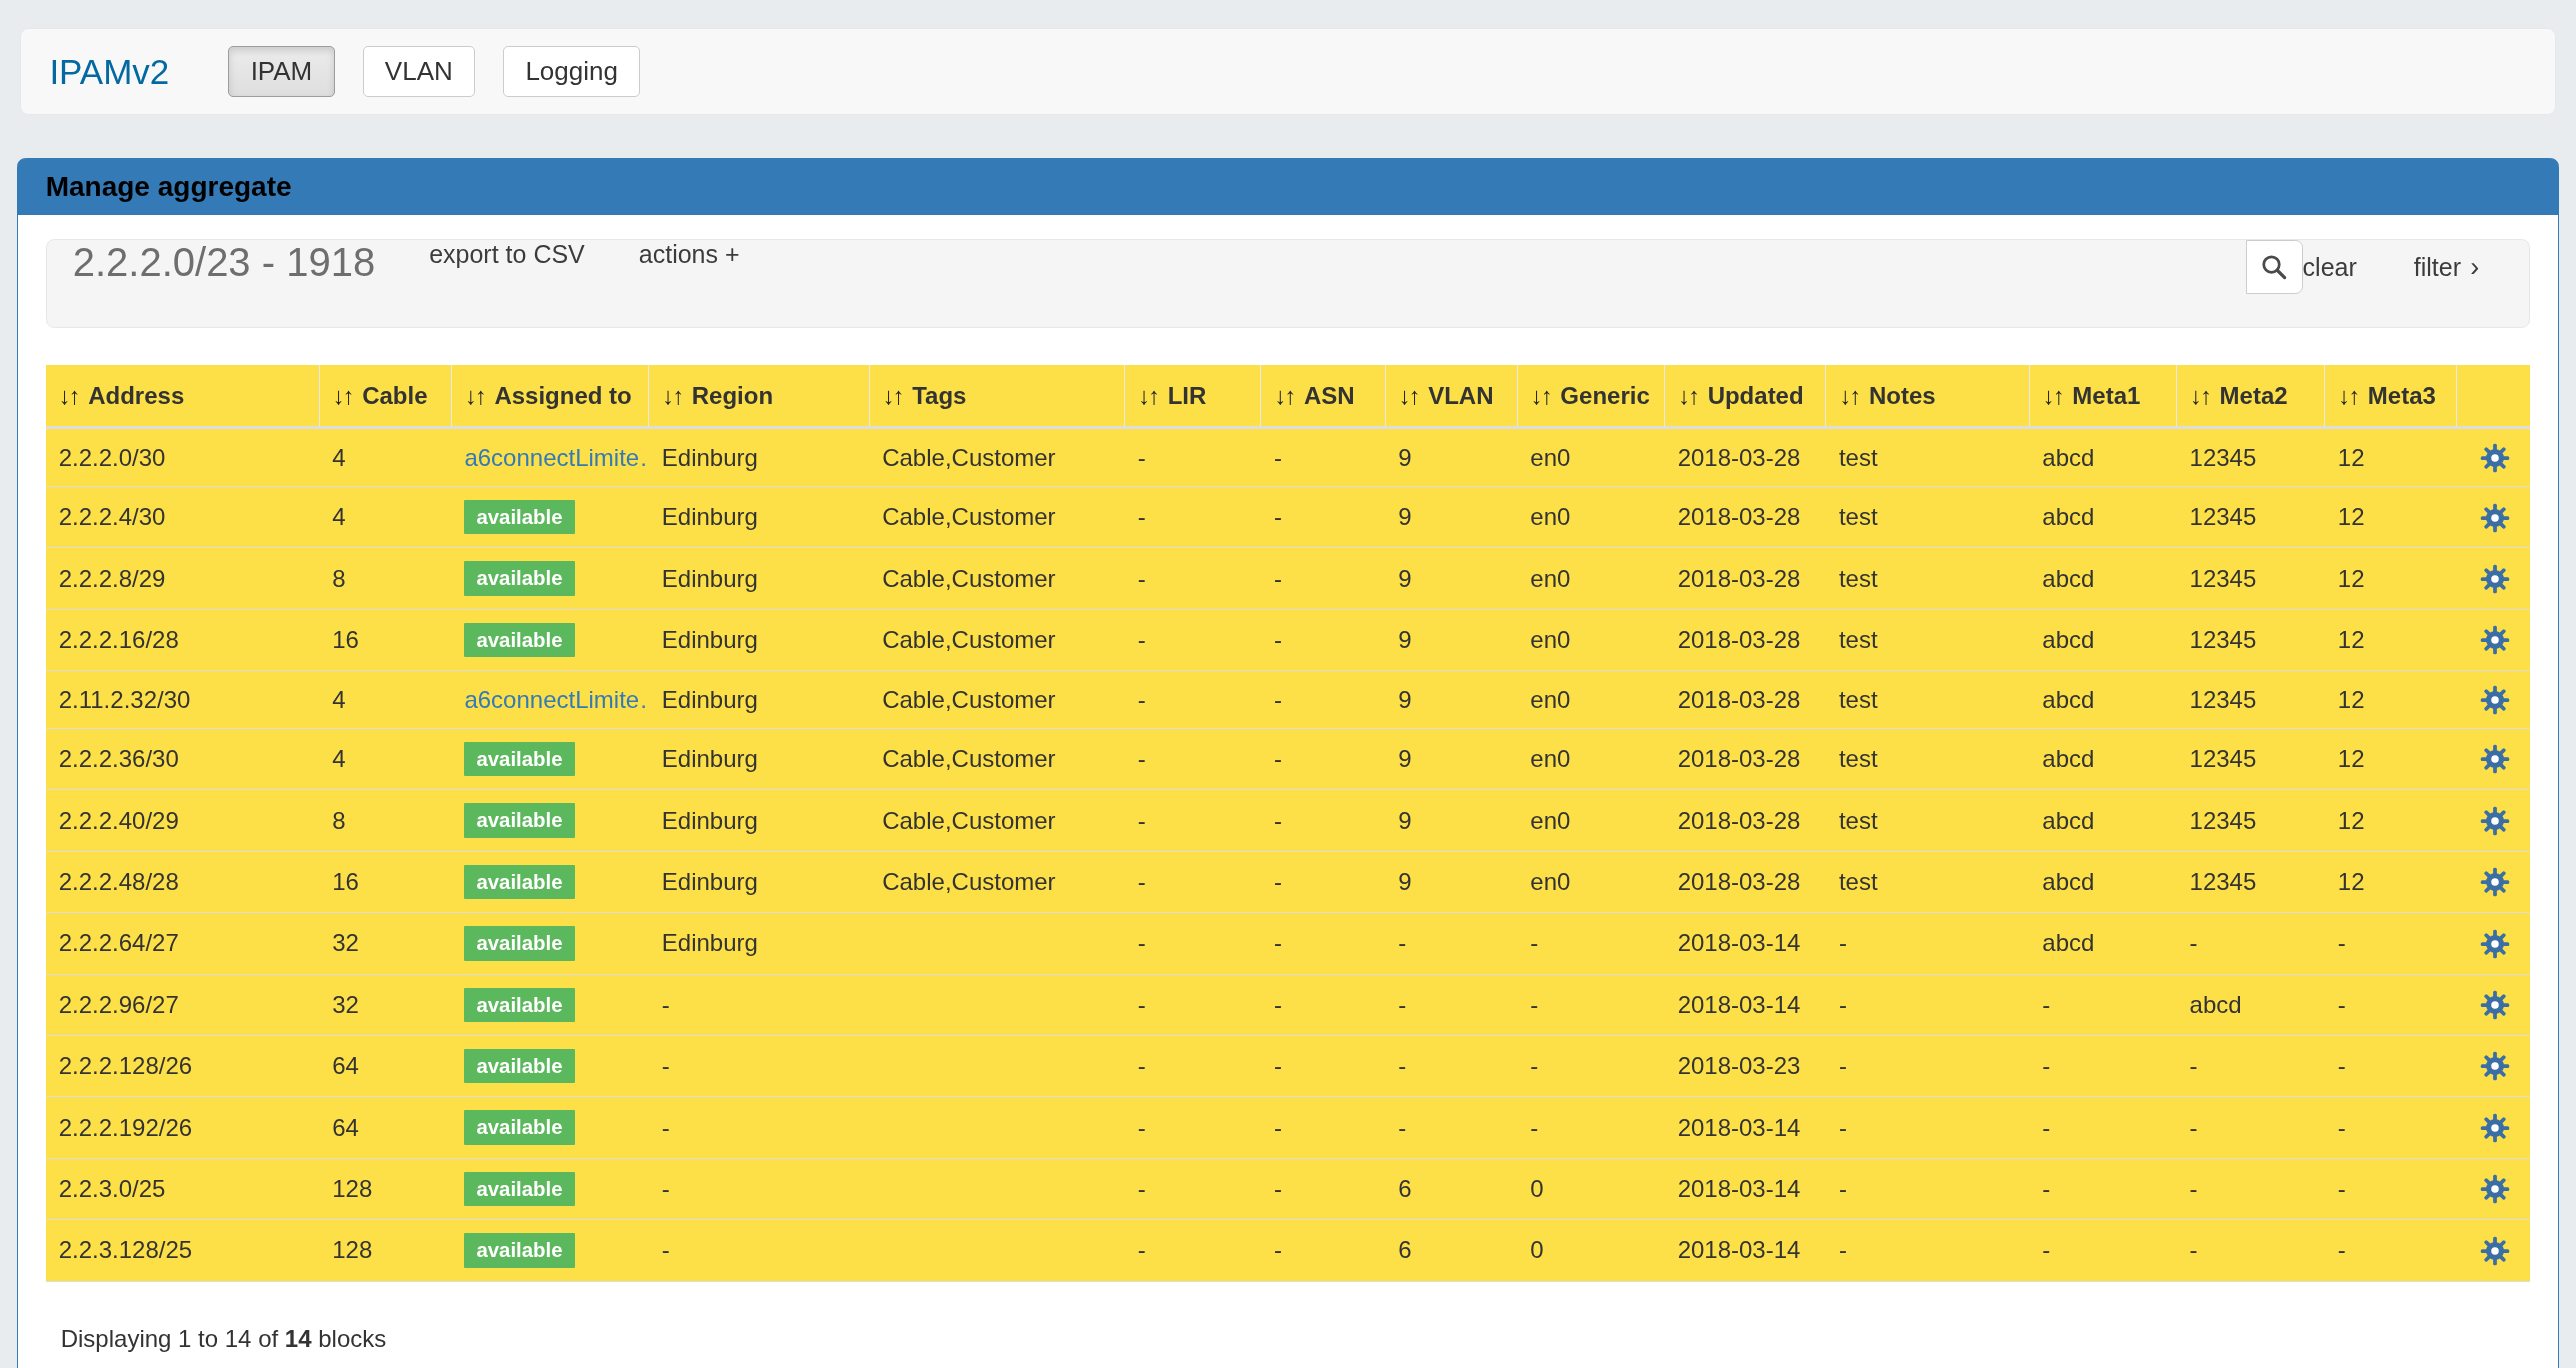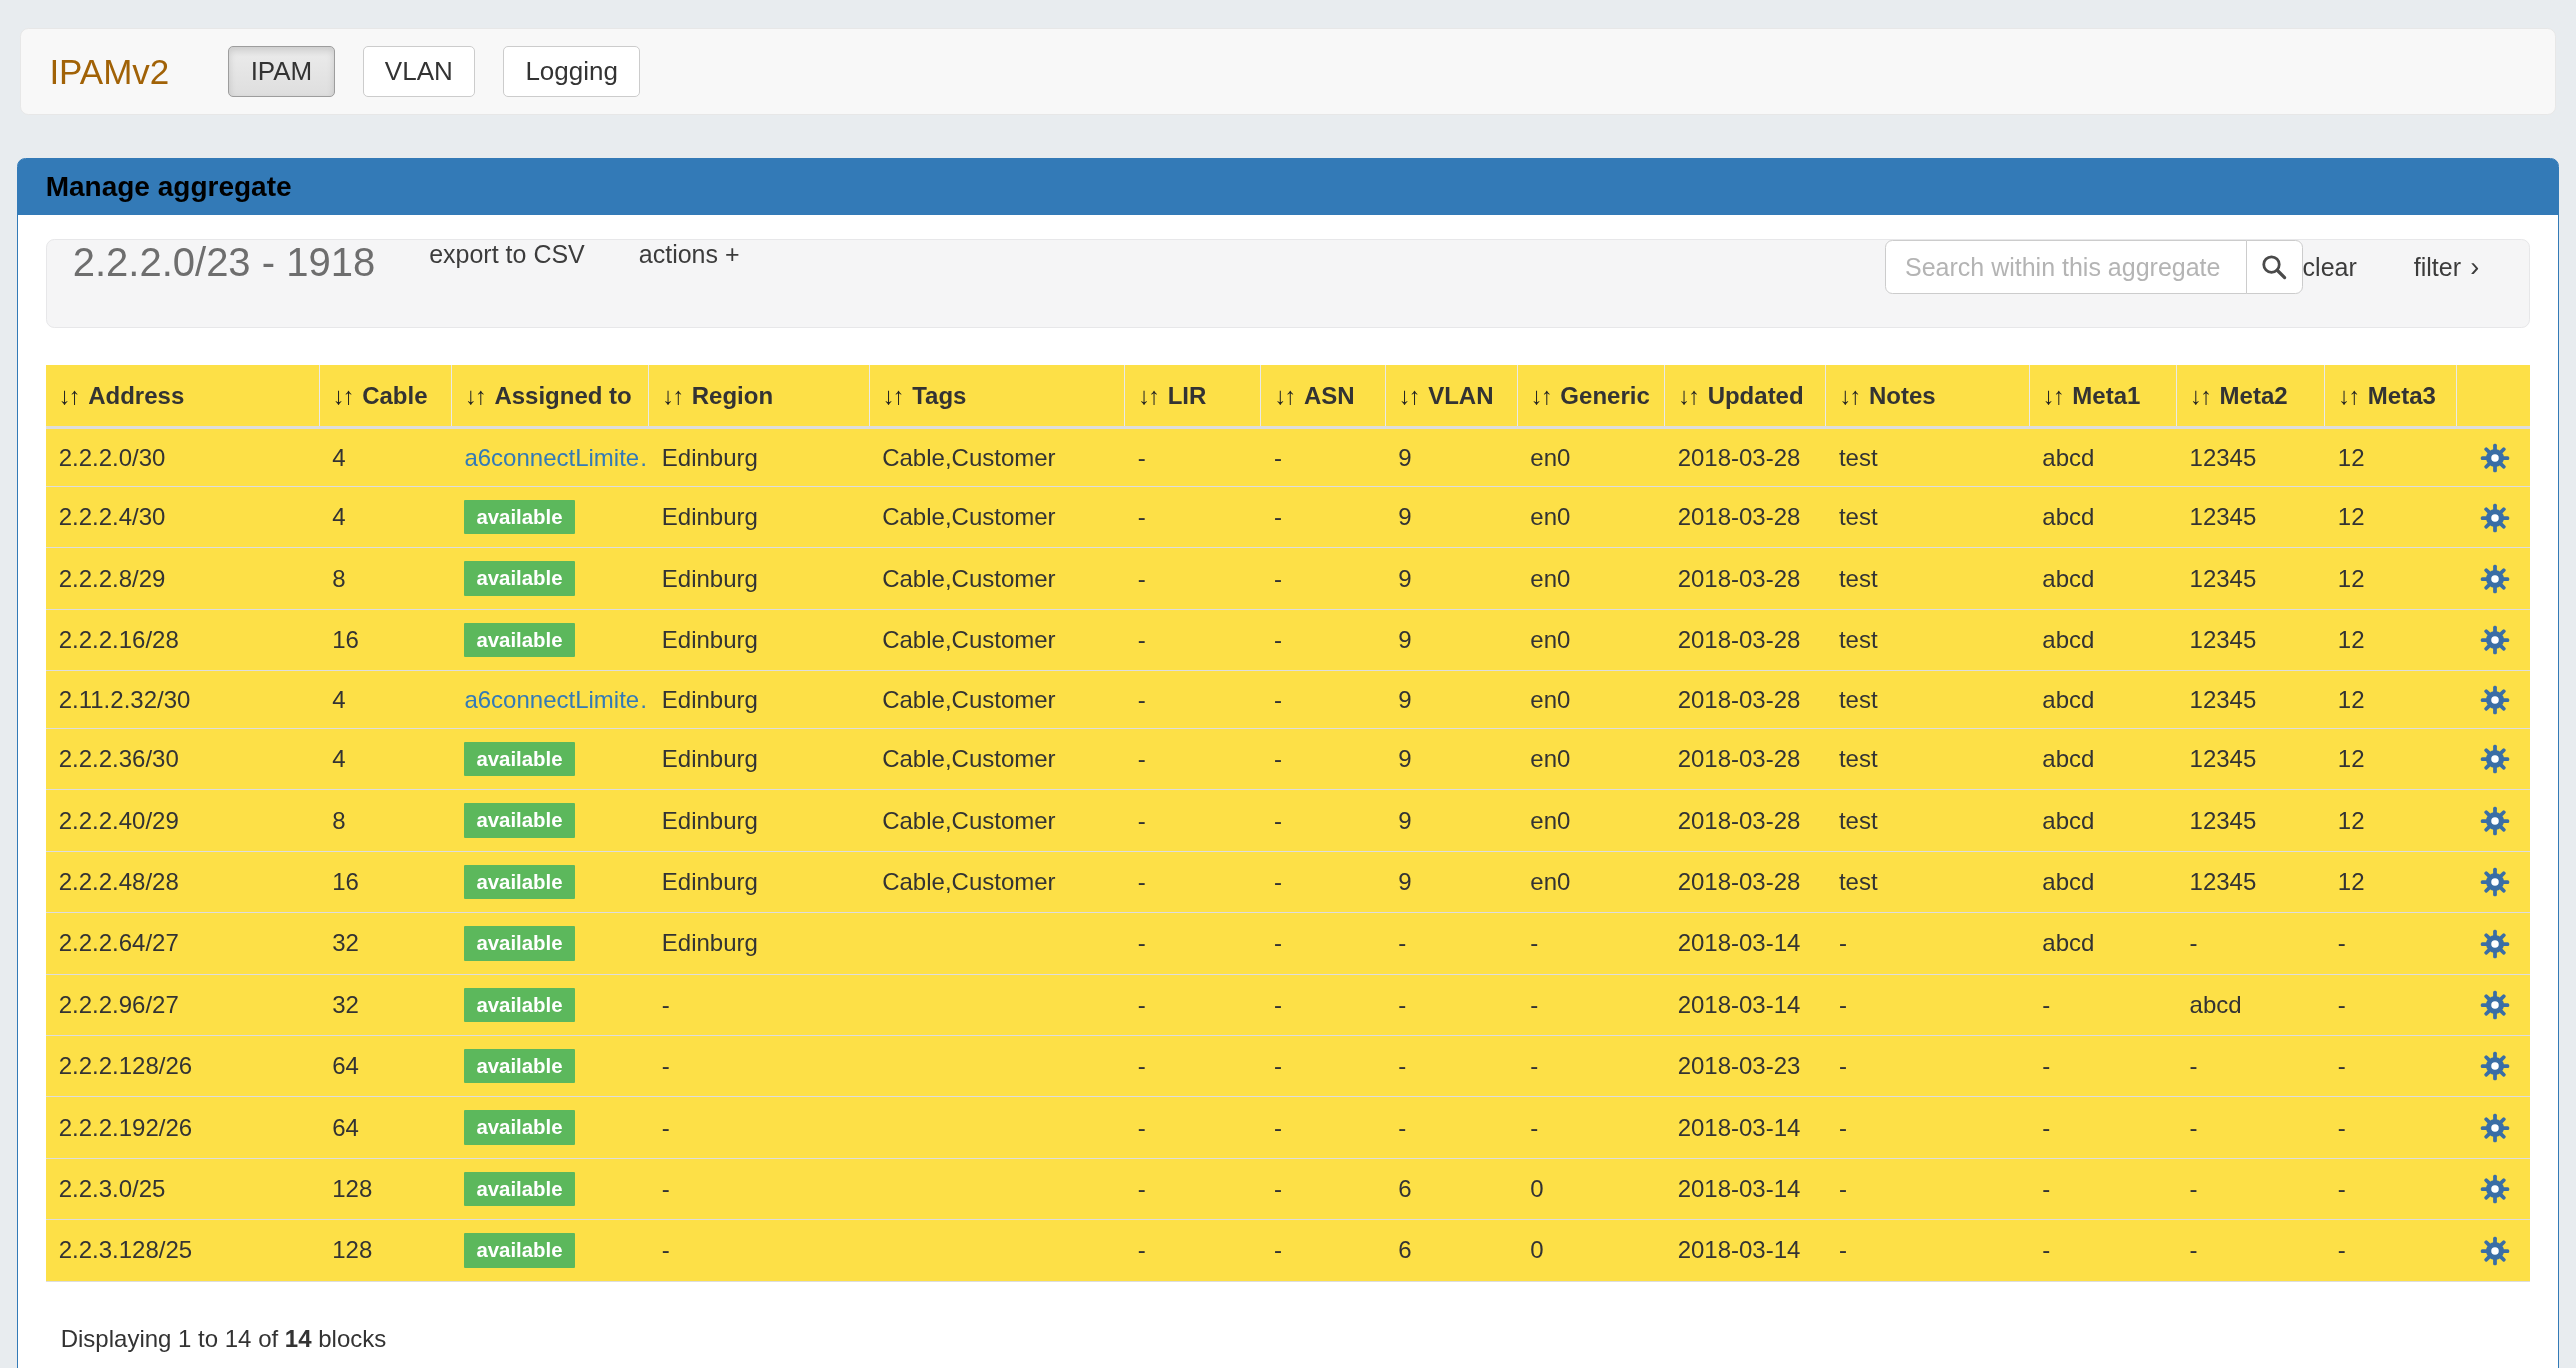--- a/index.html
+++ b/index.html
@@ -19,21 +19,21 @@
     height: 87px;
     background: #f8f8f8;
     border: 1.9px solid #e7e7e7;
     border-radius: 8.3px;
     display: flex;
     align-items: center;
     padding: 0 28px;
   }
   .brand {
     font-size: 35px;
-    color: #a16207;
+    color: #0369a1;
     margin-right: 59px;
   }
   .nav-btn {
     font-family: inherit;
     font-size: 26px;
     color: #333;
     background: #fff;
     border: 1.9px solid #ccc;
     border-radius: 5px;
     padding: 10.2px 21.3px;
@@ -201,21 +201,20 @@
 
 <div class="panel">
   <div class="panel-heading">Manage aggregate</div>
   <div class="panel-body">
 
     <div class="well">
       <span class="agg-title">2.2.2.0/23 - 1918</span>
       <a class="toolbar-link">export to CSV</a>
       <a class="toolbar-link">actions +</a>
       <span class="search-group">
-        <input class="search-input" type="text" placeholder="Search within this aggregate" style="">
         <button class="search-btn">
           <span style="display:inline-flex;">
             <svg width="30" height="30" viewBox="0 0 24 24" fill="none">
               <circle cx="10" cy="10" r="6.2" stroke="#4a4a4a" stroke-width="2.2"></circle>
               <line x1="14.6" y1="14.6" x2="20.5" y2="20.5" stroke="#4a4a4a" stroke-width="2.6" stroke-linecap="round"></line>
             </svg>
           </span>
         </button>
         <a class="toolbar-link after-search">clear</a>
         <a class="toolbar-link filter-sep"><span>filter</span><span class="chevron">›</span></a>

